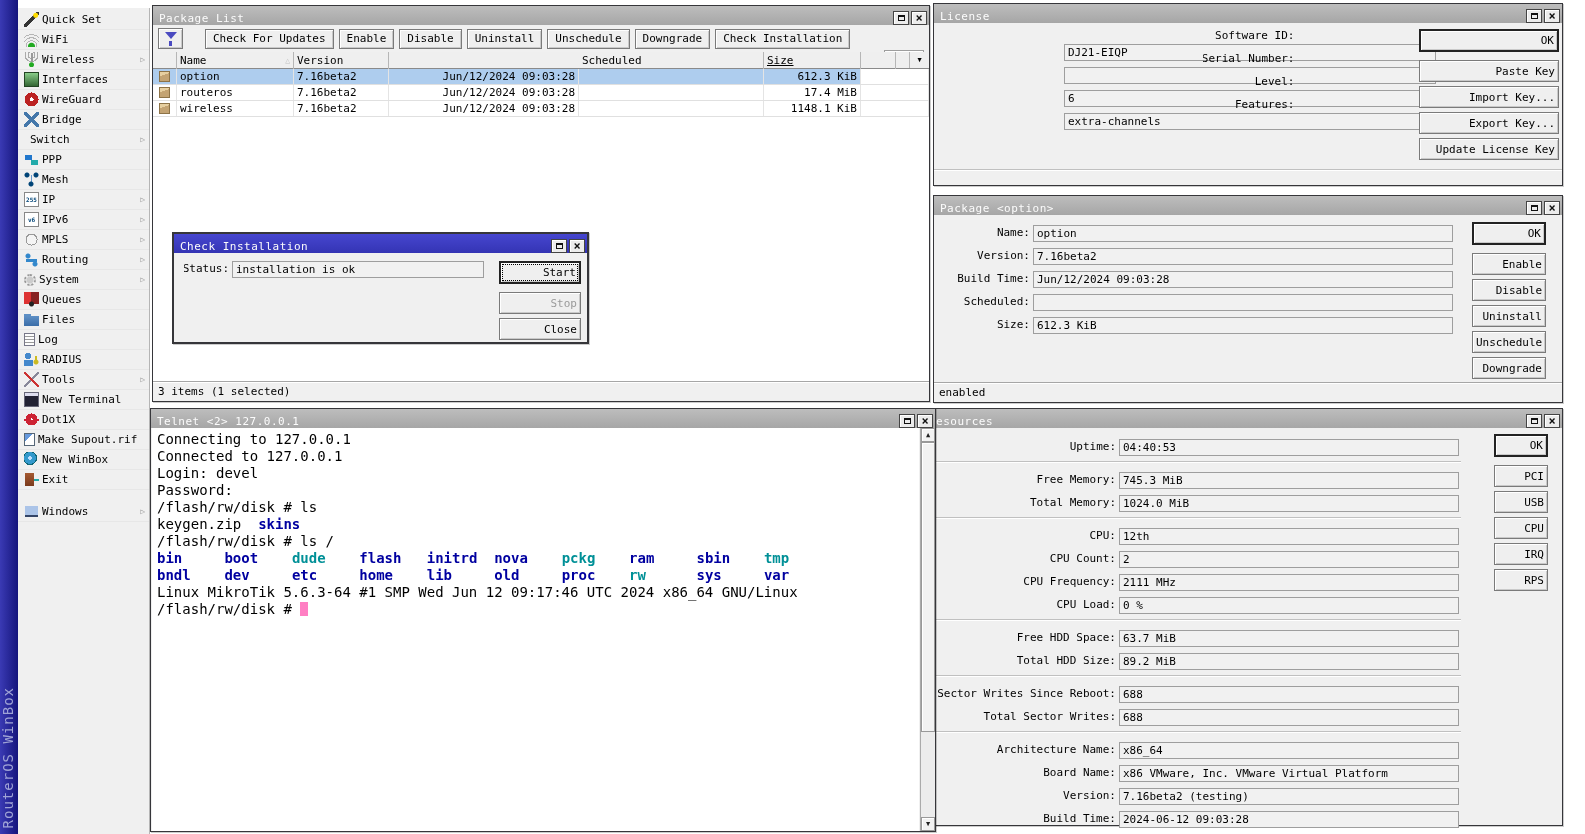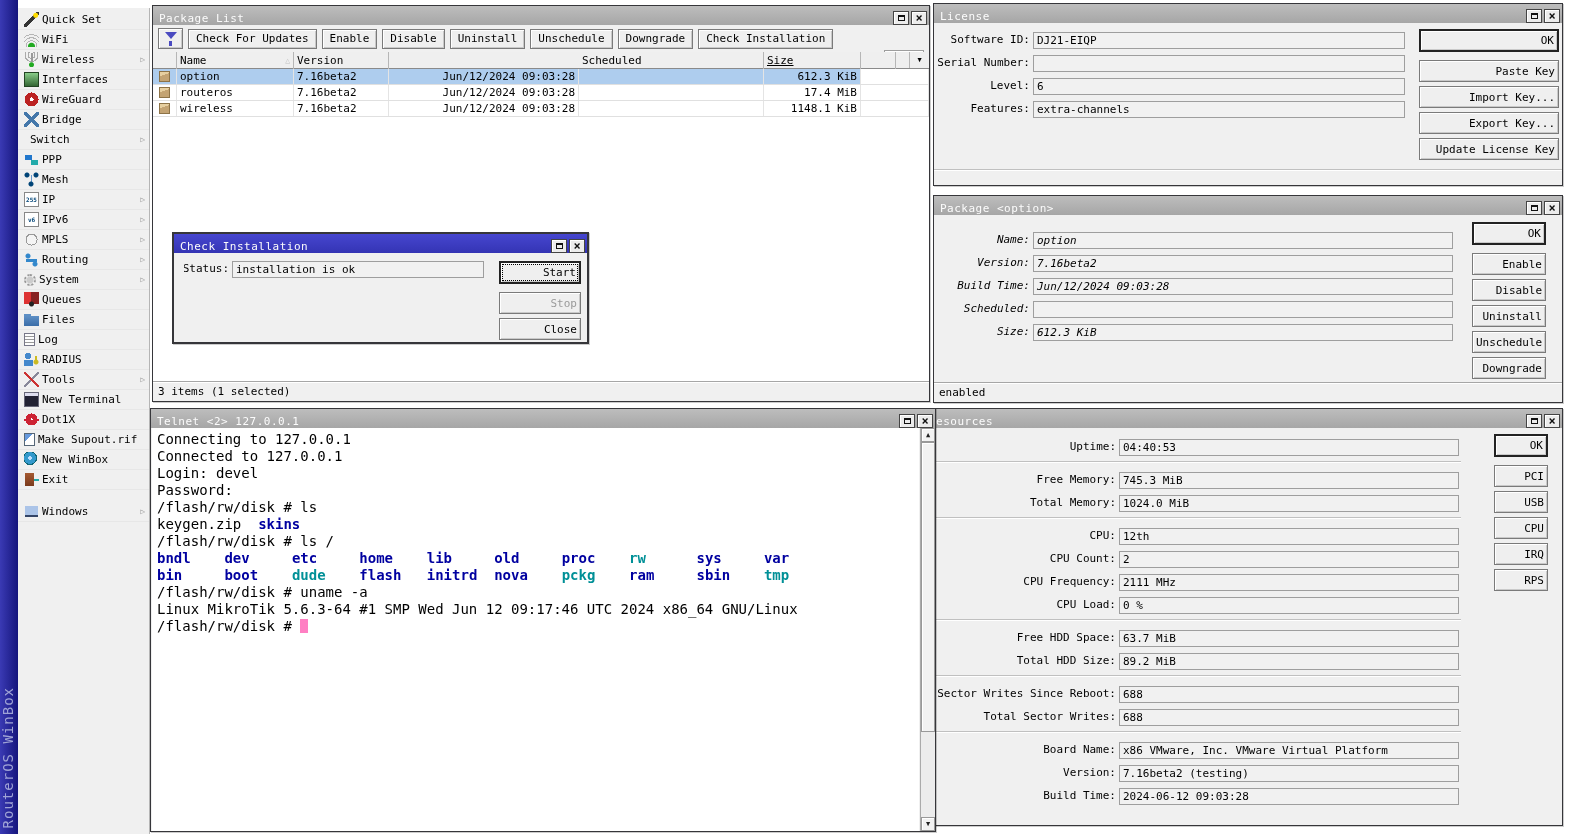--- a/index.html
+++ b/index.html
@@ -76,21 +76,21 @@
   .flbl-in { position:absolute; right:3px; top:0; white-space:nowrap; }
   .ffield { height:17px; background:#f1f1f1; border:1px solid #9e9e9e; padding:0 3px;
     line-height:15px; white-space:nowrap; overflow:hidden; flex:none; }
   .ffield.dis { color:#888; }
   .hsep { height:8px; border-top:1px solid #c0c0c0; box-shadow:inset 0 1px 0 #fff; margin-top:2px; }
   .wstatus { position:absolute; left:0; right:0; bottom:0; height:20px;
     border-top:1px solid #a6a6a6; box-shadow:inset 0 1px 0 #fff; padding:3px 0 0 5px; background:#f0f0f0; }
   
   #win-pkglist { left:152px; top:5px; width:778px; height:397px; z-index:5;
     display:flex; flex-direction:column; }
-  .toolbar { display:flex; align-items:center; gap:5px; padding:3px 5px; height:27px; flex:none; }
+  .toolbar { display:flex; align-items:center; gap:22px; padding:3px 5px; height:27px; flex:none; }
   .tbtn { height:20px; background:#efefef; border:1px solid #7a7a7a; font:inherit;
     box-shadow:inset 1px 1px 0 #fff, inset -1px -1px 0 #c9c9c9; padding:0 7px; white-space:nowrap; }
   .fbtn { width:25px; height:21px; display:inline-flex; flex-direction:column; align-items:center;
     justify-content:center; background:#efefef; border:1px solid #7a7a7a;
     box-shadow:inset 1px 1px 0 #fff, inset -1px -1px 0 #c9c9c9; }
   .f-top { width:0; height:0; border:6px solid transparent; border-top:7px solid #4a4ac0; margin-bottom:-4px; }
   .f-stem { width:3px; height:5px; background:#4a4ac0; }
   .findbox { margin-left:auto; width:40px; height:18px; background:#fff; border:1px solid #9e9e9e;
     color:#98989c; font-style:italic; padding:0 4px; line-height:16px;margin-top:40px; }
   .grid-head { display:flex; height:17px; background:#efefef; border-bottom:1px solid #8a8a8a; flex:none; }
@@ -112,28 +112,28 @@
     padding:3px 0 0 5px; background:#f0f0f0; }
   
   #win-check { left:172px; top:232px; width:417px; height:112px; z-index:20; border-width:2px; }
   #chk-row { position:absolute; top:27px; left:10px; display:flex; align-items:center; }
   #chk-row .flbl { width:48px; }
   #chk-row .ffield { width:252px; }
   #chk-btns { top:27px; left:325px; width:82px; }
   
   #win-license { left:933px; top:3px; width:630px; height:183px; z-index:3; }
   #win-license .formarea { padding-top:6px; }
-  #win-license .frow { padding-left:4px; }
+  #win-license .frow { padding-left:4px;flex-direction:column; }
   #win-license .flbl { width:95px; }
   #win-license .ffield { width:372px; }
   #lic-btns { top:25px; left:485px; width:140px; }
   #lic-sep { position:absolute; top:163px; left:0; right:0; }
   
   #win-option { left:933px; top:195px; width:630px; height:208px; z-index:3; }
-  #win-option .formarea { padding-top:14px;font-style:italic; }
+  #win-option .formarea { padding-top:7px; }
   #win-option .frow { padding-left:4px; }
   #win-option .flbl { width:95px; }
   #win-option .ffield { width:420px; }
   #opt-btns { top:26px; left:538px; width:74px; }
   
   #win-resources { left:922px; top:408px; width:641px; height:418px; z-index:6; }
   #win-resources .formarea { padding-top:8px; }
   #win-resources .frow { padding-left:2px; }
   #win-resources .flbl { width:194px; }
   #win-resources .ffield { width:340px; }
@@ -529,20 +529,26 @@
       </div>
       <div class="frow">
         <span class="flbl">
           <span class="flbl-in">Total Sector Writes:</span>
         </span>
         <span class="ffield">688</span>
       </div>
       <div class="hsep"></div>
       <div class="frow">
         <span class="flbl">
+          <span class="flbl-in">Architecture Name:</span>
+        </span>
+        <span class="ffield">x86_64</span>
+      </div>
+      <div class="frow">
+        <span class="flbl">
           <span class="flbl-in">Board Name:</span>
         </span>
         <span class="ffield">x86 VMware, Inc. VMware Virtual Platform</span>
       </div>
       <div class="frow">
         <span class="flbl">
           <span class="flbl-in">Version:</span>
         </span>
         <span class="ffield">7.16beta2 (testing)</span>
       </div>
@@ -574,23 +580,22 @@
       </span>
   </header>
   <div class="term" id="term-body">
       <div class="tline"><span class="t-plain">Connecting to 127.0.0.1</span></div>
       <div class="tline"><span class="t-plain">Connected to 127.0.0.1</span></div>
       <div class="tline"><span class="t-plain">Login: devel</span></div>
       <div class="tline"><span class="t-plain">Password:</span></div>
       <div class="tline"><span class="t-plain">/flash/rw/disk # ls</span></div>
       <div class="tline"><span class="t-plain">keygen.zip  </span><span class="t-dir">skins</span></div>
       <div class="tline"><span class="t-plain">/flash/rw/disk # ls /</span></div>
+      <div class="tline"><span class="t-dir">bin     </span><span class="t-dir">boot    </span><span class="t-link">dude    </span><span class="t-dir">flash   </span><span class="t-dir">initrd  </span><span class="t-dir">nova    </span><span class="t-link">pckg    </span><span class="t-dir">ram     </span><span class="t-dir">sbin    </span><span class="t-link">tmp</span></div>
       <div class="tline"><span class="t-dir">bndl    </span><span class="t-dir">dev     </span><span class="t-dir">etc     </span><span class="t-dir">home    </span><span class="t-dir">lib     </span><span class="t-dir">old     </span><span class="t-dir">proc    </span><span class="t-link">rw      </span><span class="t-dir">sys     </span><span class="t-dir">var</span></div>
-      <div class="tline"><span class="t-dir">bin     </span><span class="t-dir">boot    </span><span class="t-link">dude    </span><span class="t-dir">flash   </span><span class="t-dir">initrd  </span><span class="t-dir">nova    </span><span class="t-link">pckg    </span><span class="t-dir">ram     </span><span class="t-dir">sbin    </span><span class="t-link">tmp</span></div>
-      <div class="tline"><span class="t-plain">/flash/rw/disk # uname -a</span></div>
       <div class="tline"><span class="t-plain">Linux MikroTik 5.6.3-64 #1 SMP Wed Jun 12 09:17:46 UTC 2024 x86_64 GNU/Linux</span></div>
       <div class="tline"><span class="t-plain">/flash/rw/disk # </span><span class="cursor"></span></div>
     </div>
   <div class="vscroll">
     <span class="sarr">▲</span>
     <span class="sthumb"></span>
     <span class="strack"></span>
     <span class="sarr">▼</span>
   </div>
 </section>

